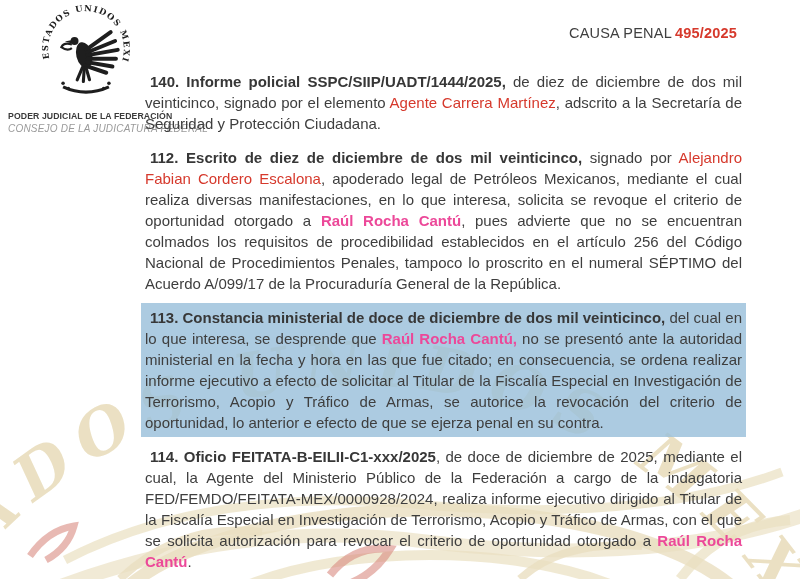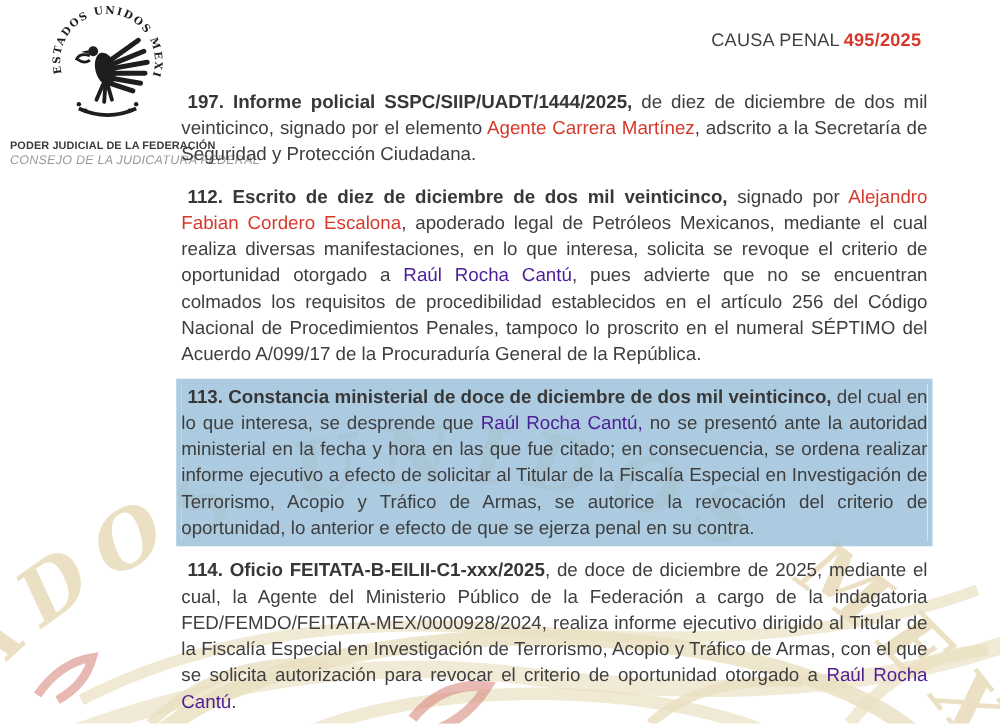--- a/index.html
+++ b/index.html
@@ -26,21 +26,21 @@
     position:absolute; left:145px; top:71px; width:597px; z-index:2;
     font-size:15px; line-height:21px; color:#3e3e3e; text-align:justify;
   }
   .para { margin:0 0 13px 0; text-indent:5px; }
   .para.highlighted {
     background:rgba(154,192,218,0.82);
     box-shadow:0 0 0 4px rgba(154,192,218,0.82);
   }
   .run-bold { font-weight:bold; color:#373737; }
   .run-red { color:#d6392c; }
-  .run-red-bold { color:#4c1d95; font-weight:normal; }
+  .run-red-bold { color:#ec4899; font-weight:bold; }
 </style>
 </head>
 <body>
 
 <div class="page">
 
   <svg class="watermark" viewBox="0 0 800 579" aria-hidden="true">
     <defs>
       <path id="wmArc" d="M -119 721 A 510 510 0 0 1 839 721" fill="none"></path>
     </defs>
@@ -103,19 +103,19 @@
     </svg>
     <div class="logo-title">PODER JUDICIAL DE LA FEDERACIÓN</div>
     <div class="logo-subtitle">CONSEJO DE LA JUDICATURA FEDERAL</div>
   </div>
 
   <div class="case-ref">
     <span>CAUSA PENAL</span><span class="case-number">495/2025</span>
   </div>
 
   <main class="content">
-    <p class="para"><span class="run run-bold">197. Informe policial SSPC/SIIP/UADT/1444/2025,</span><span class="run run-normal"> de diez de diciembre de dos mil veinticinco, signado por el elemento </span><span class="run run-red">Agente Carrera Martínez</span><span class="run run-normal">, adscrito a la Secretaría de Seguridad y Protección Ciudadana.</span></p>
+    <p class="para"><span class="run run-bold">140. Informe policial SSPC/SIIP/UADT/1444/2025,</span><span class="run run-normal"> de diez de diciembre de dos mil veinticinco, signado por el elemento </span><span class="run run-red">Agente Carrera Martínez</span><span class="run run-normal">, adscrito a la Secretaría de Seguridad y Protección Ciudadana.</span></p>
     <p class="para"><span class="run run-bold">112. Escrito de diez de diciembre de dos mil veinticinco,</span><span class="run run-normal"> signado por </span><span class="run run-red">Alejandro Fabian Cordero Escalona</span><span class="run run-normal">, apoderado legal de Petróleos Mexicanos, mediante el cual realiza diversas manifestaciones, en lo que interesa, solicita se revoque el criterio de oportunidad otorgado a </span><span class="run run-red-bold">Raúl Rocha Cantú</span><span class="run run-normal">, pues advierte que no se encuentran colmados los requisitos de procedibilidad establecidos en el artículo 256 del Código Nacional de Procedimientos Penales, tampoco lo proscrito en el numeral SÉPTIMO del Acuerdo A/099/17 de la Procuraduría General de la República.</span></p>
     <p class="para highlighted"><span class="run run-bold">113. Constancia ministerial de doce de diciembre de dos mil veinticinco,</span><span class="run run-normal"> del cual en lo que interesa, se desprende que </span><span class="run run-red-bold">Raúl Rocha Cantú,</span><span class="run run-normal"> no se presentó ante la autoridad ministerial en la fecha y hora en las que fue citado; en consecuencia, se ordena realizar informe ejecutivo a efecto de solicitar al Titular de la Fiscalía Especial en Investigación de Terrorismo, Acopio y Tráfico de Armas, se autorice la revocación del criterio de oportunidad, lo anterior e efecto de que se ejerza penal en su contra.</span></p>
     <p class="para"><span class="run run-bold">114. Oficio FEITATA-B-EILII-C1-xxx/2025</span><span class="run run-normal">, de doce de diciembre de 2025, mediante el cual, la Agente del Ministerio Público de la Federación a cargo de la indagatoria FED/FEMDO/FEITATA-MEX/0000928/2024, realiza informe ejecutivo dirigido al Titular de la Fiscalía Especial en Investigación de Terrorismo, Acopio y Tráfico de Armas, con el que se solicita autorización para revocar el criterio de oportunidad otorgado a </span><span class="run run-red-bold">Raúl Rocha Cantú</span><span class="run run-normal">.</span></p>
   </main>
 
 </div>
 
 </body></html>

